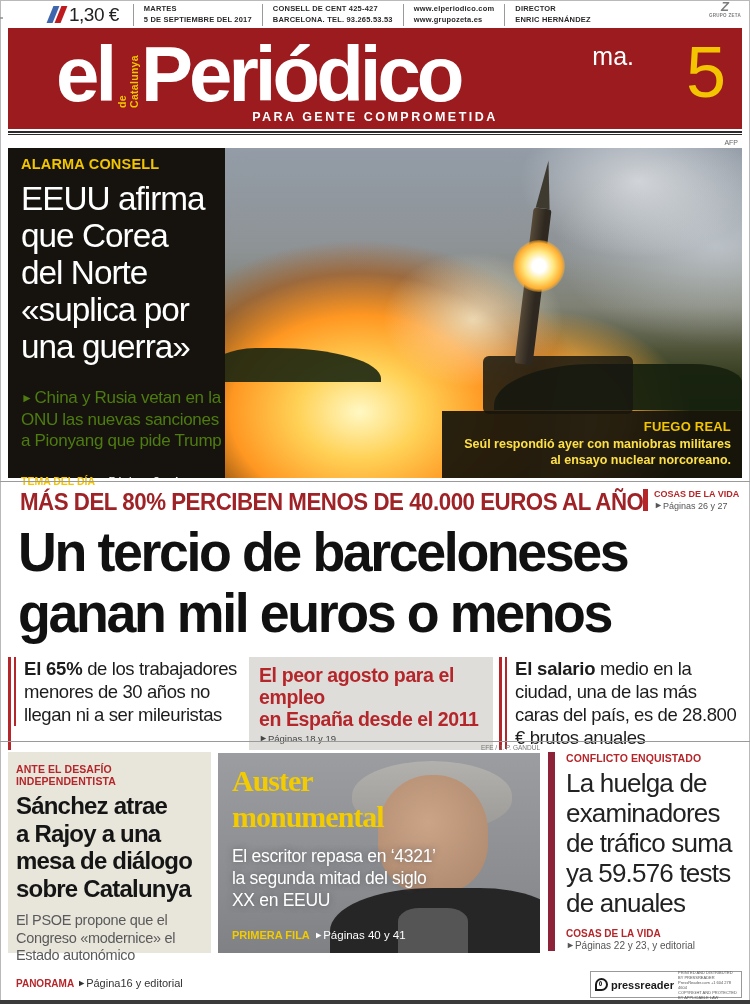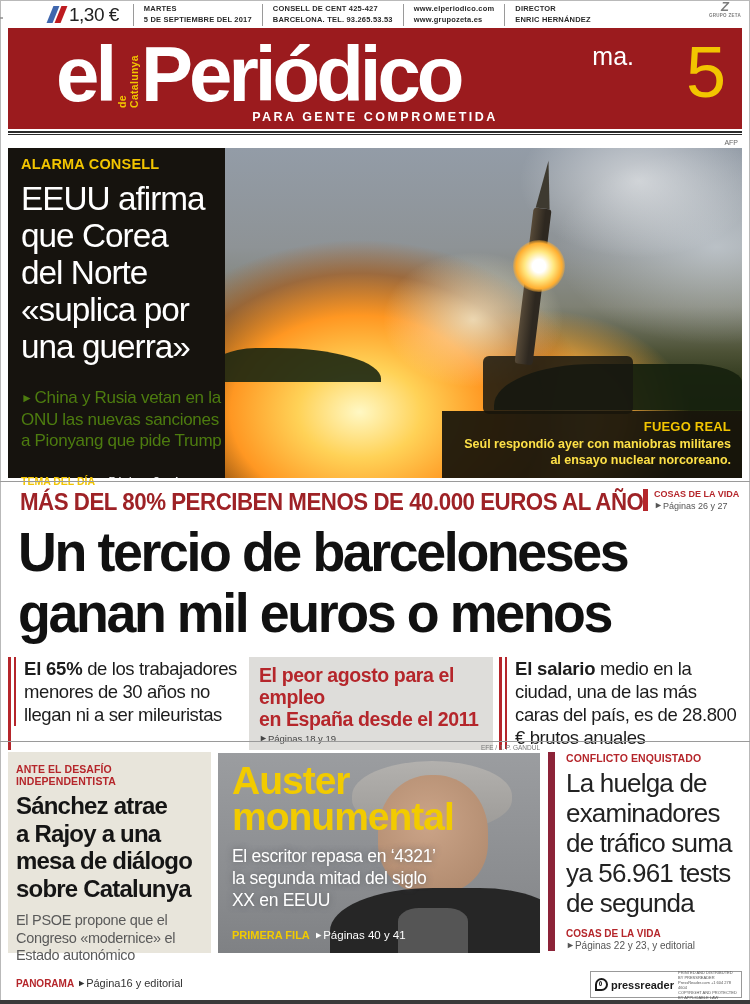--- a/index.html
+++ b/index.html
@@ -96,21 +96,21 @@
   .pol .pfoot .sec { color:#B5262B; font-weight:bold; font-size:10px; }
 
   .efe { position:absolute; left:218px; top:744px; width:322px; text-align:right; font-size:6.5px; color:#777; }
   .cult { position:absolute; left:218px; top:753px; width:322px; height:200px; overflow:hidden;
           background:linear-gradient(180deg,#9B9DA0,#898B8E 70%,#7F8184); }
   .cult .hair { position:absolute; right:28px; top:8px; width:160px; height:70px; border-radius:50% 50% 45% 45%; background:linear-gradient(180deg,#B3B1AE,#9C9A97); }
   .cult .face { position:absolute; right:52px; top:22px; width:110px; height:118px; border-radius:48% 48% 42% 42%;
                 background:radial-gradient(circle at 45% 40%, #CBA488, #B08A6E 85%); }
   .cult .jack { position:absolute; right:-20px; bottom:-30px; width:230px; height:95px; border-radius:45% 35% 0 0; background:#262626; }
   .cult .shirt { position:absolute; right:72px; bottom:0; width:70px; height:45px; background:#555; border-radius:30% 30% 0 0; }
-  .cult h2 { position:absolute; left:14px; top:10px; color:#F2CB00; font-weight:bold; font-size:39px; line-height:36px; letter-spacing:-1px; }
+  .cult h2 { position:absolute; left:14px; top:10px; color:#F2CB00; font-weight:bold; font-size:30px; line-height:36px; letter-spacing:-1px;font-family:Liberation Serif, serif; }
   .cult .sub { position:absolute; left:14px; top:92px; width:215px; color:#fff; font-size:17.5px; line-height:22px; letter-spacing:-.3px;
                text-shadow:0 0 6px rgba(90,92,95,.9); }
   .cult .cfoot { position:absolute; left:14px; top:172px; }
   .cult .cfoot .sec { color:#F2CB00; font-weight:bold; font-size:11px; }
   .cult .cfoot .pg { color:#fff; font-size:11.5px; }
 
   .strike { position:absolute; left:548px; top:752px; width:194px; border-left:7px solid #8C2338; padding-left:11px; min-height:198px; }
   .strike h2 { color:#222; font-weight:normal; font-size:26px; line-height:30px; letter-spacing:-.8px; margin-top:4px; }
   .strike .sfoot { margin-top:10px; }
   .strike .sfoot .sec { color:#B5262B; font-weight:bold; font-size:10px; }
@@ -267,22 +267,22 @@
       <span class="pg"> <span class="arrow">►</span><span>Páginas 40 y 41</span></span>
     </div>
   </div>
 
   <div class="strike">
     <div class="kicker-r">CONFLICTO ENQUISTADO</div>
     <h2>
       <div>La huelga de</div>
       <div>examinadores</div>
       <div>de tráfico suma</div>
-      <div>ya 56.961 tests</div>
-      <div>de segunda</div>
+      <div>ya 59.576 tests</div>
+      <div>de anuales</div>
     </h2>
     <div class="sfoot">
       <div class="sec">COSAS DE LA VIDA</div>
       <div class="pg"><span class="arrow">►</span><span>Páginas 22 y 23, y editorial</span></div>
     </div>
   </div>
 
   <div class="pr">
     <span class="plogo">
         <i></i>

